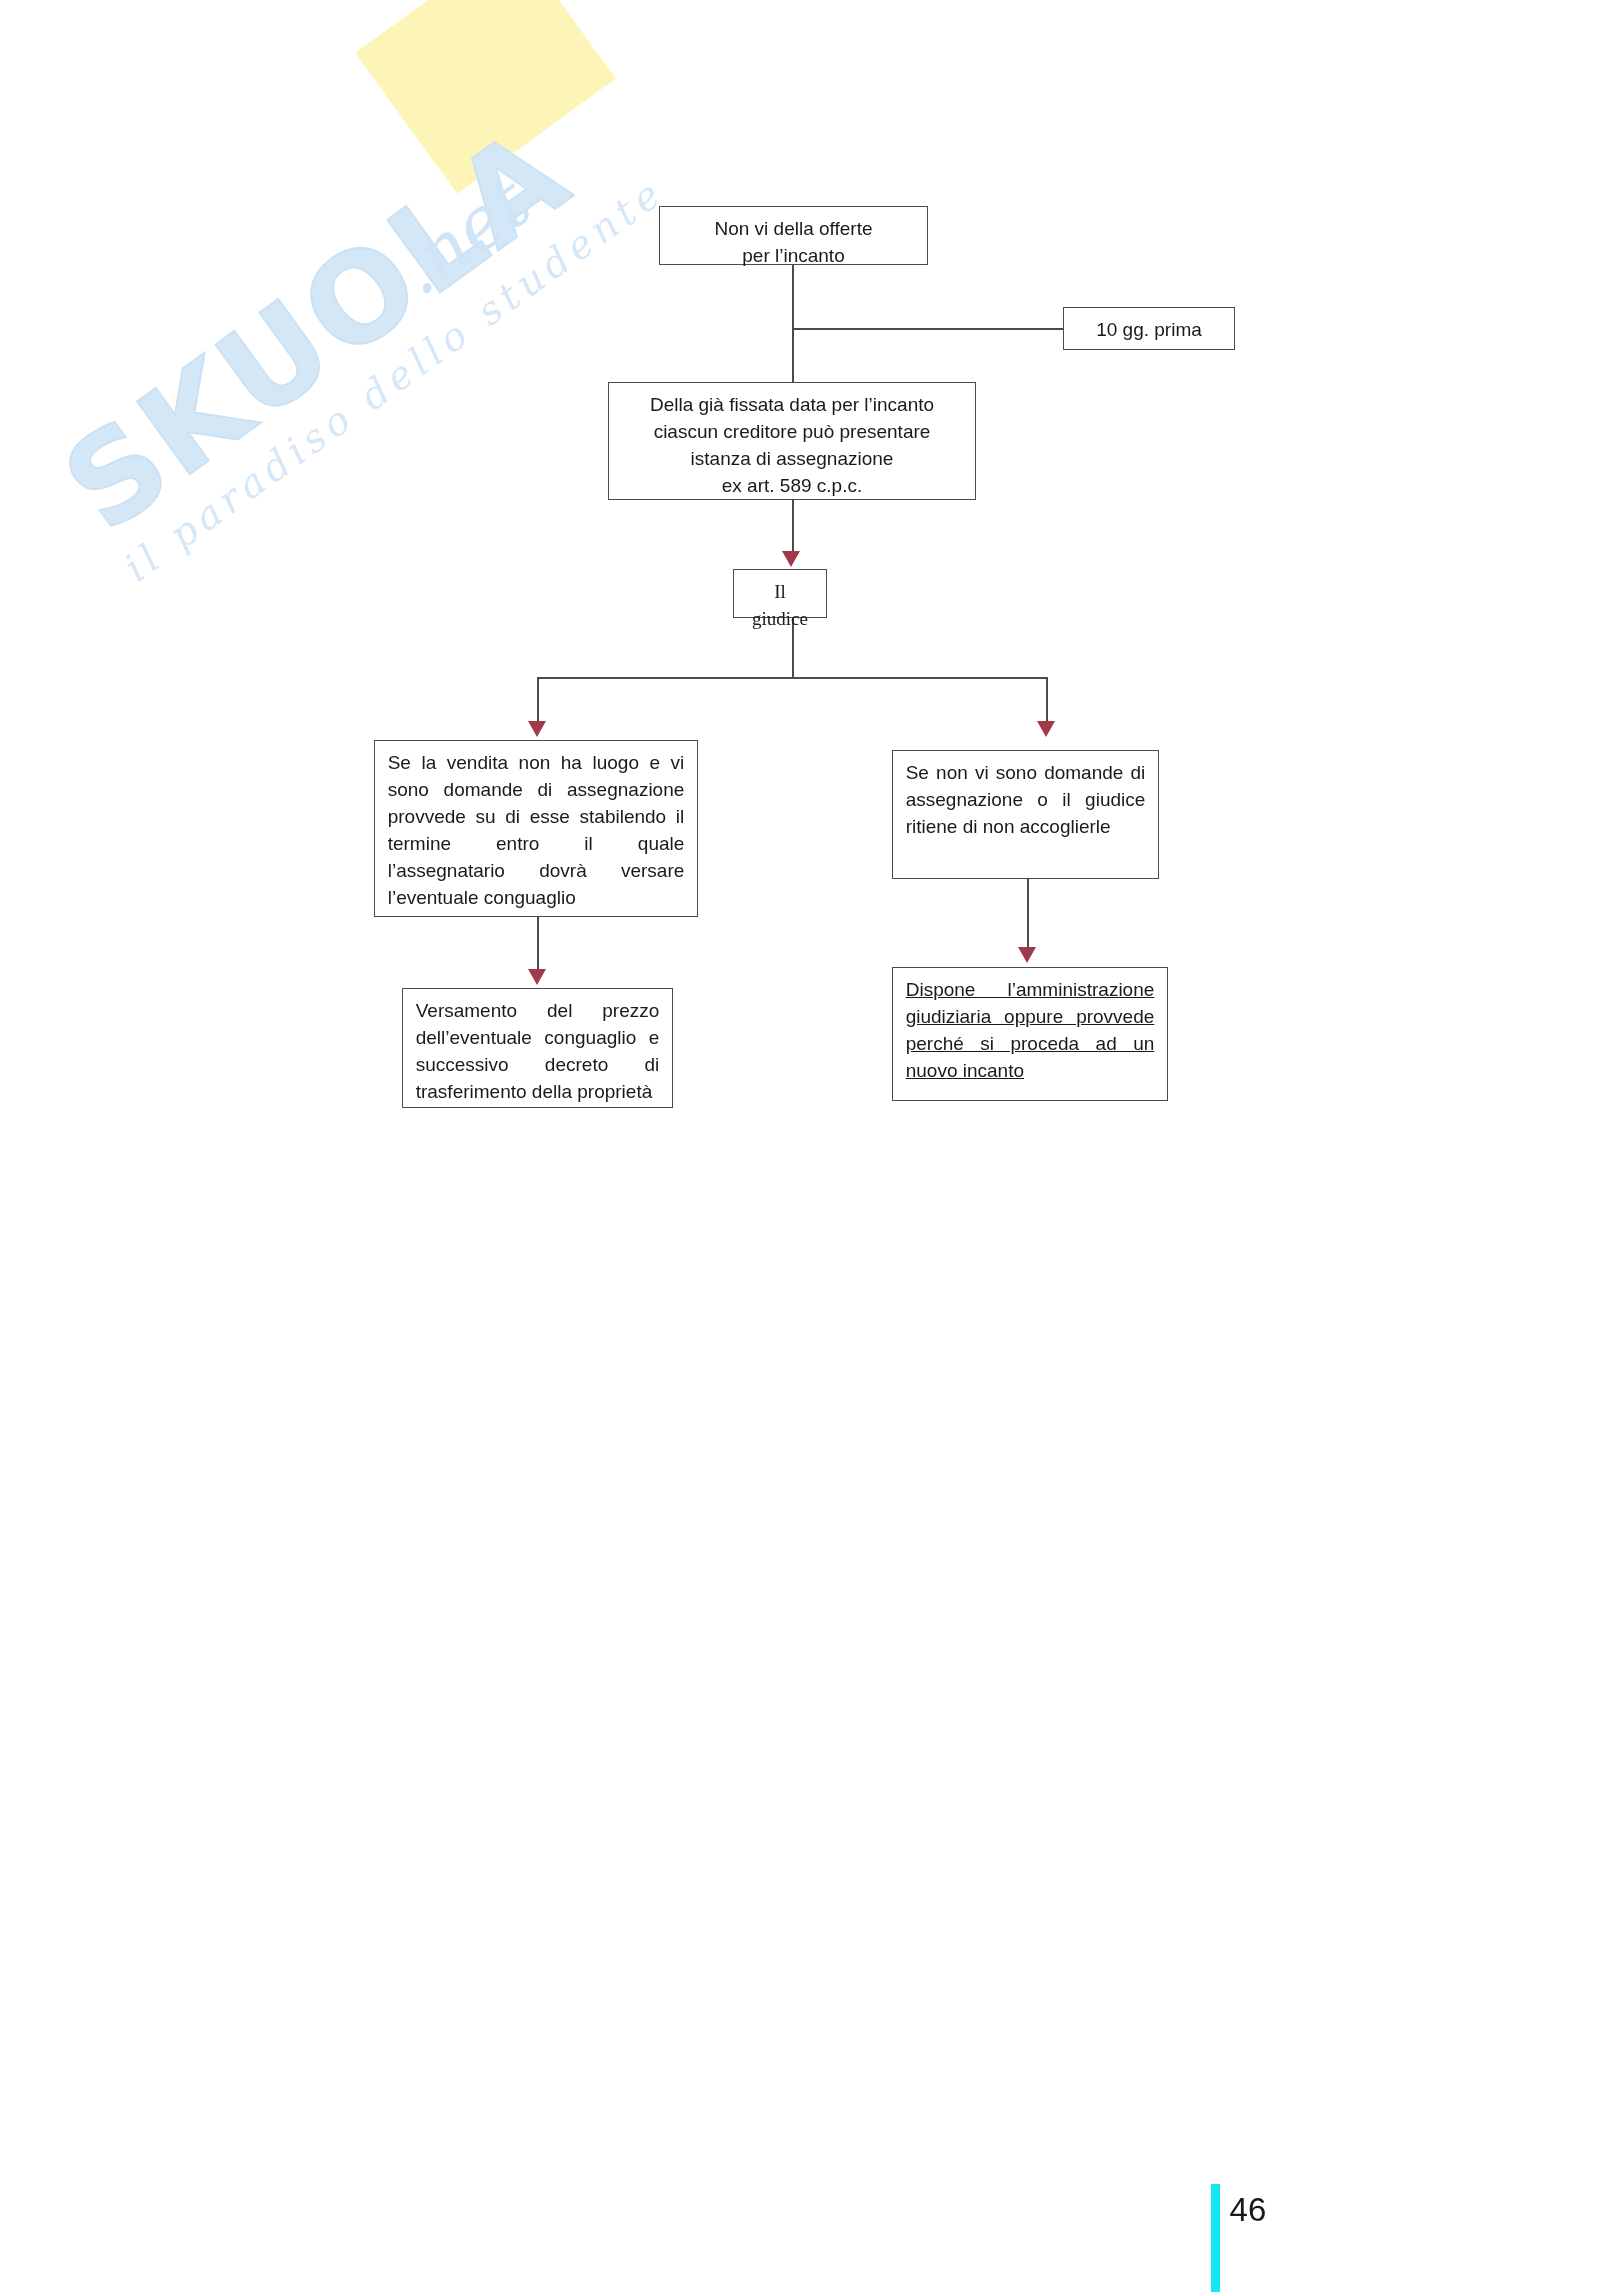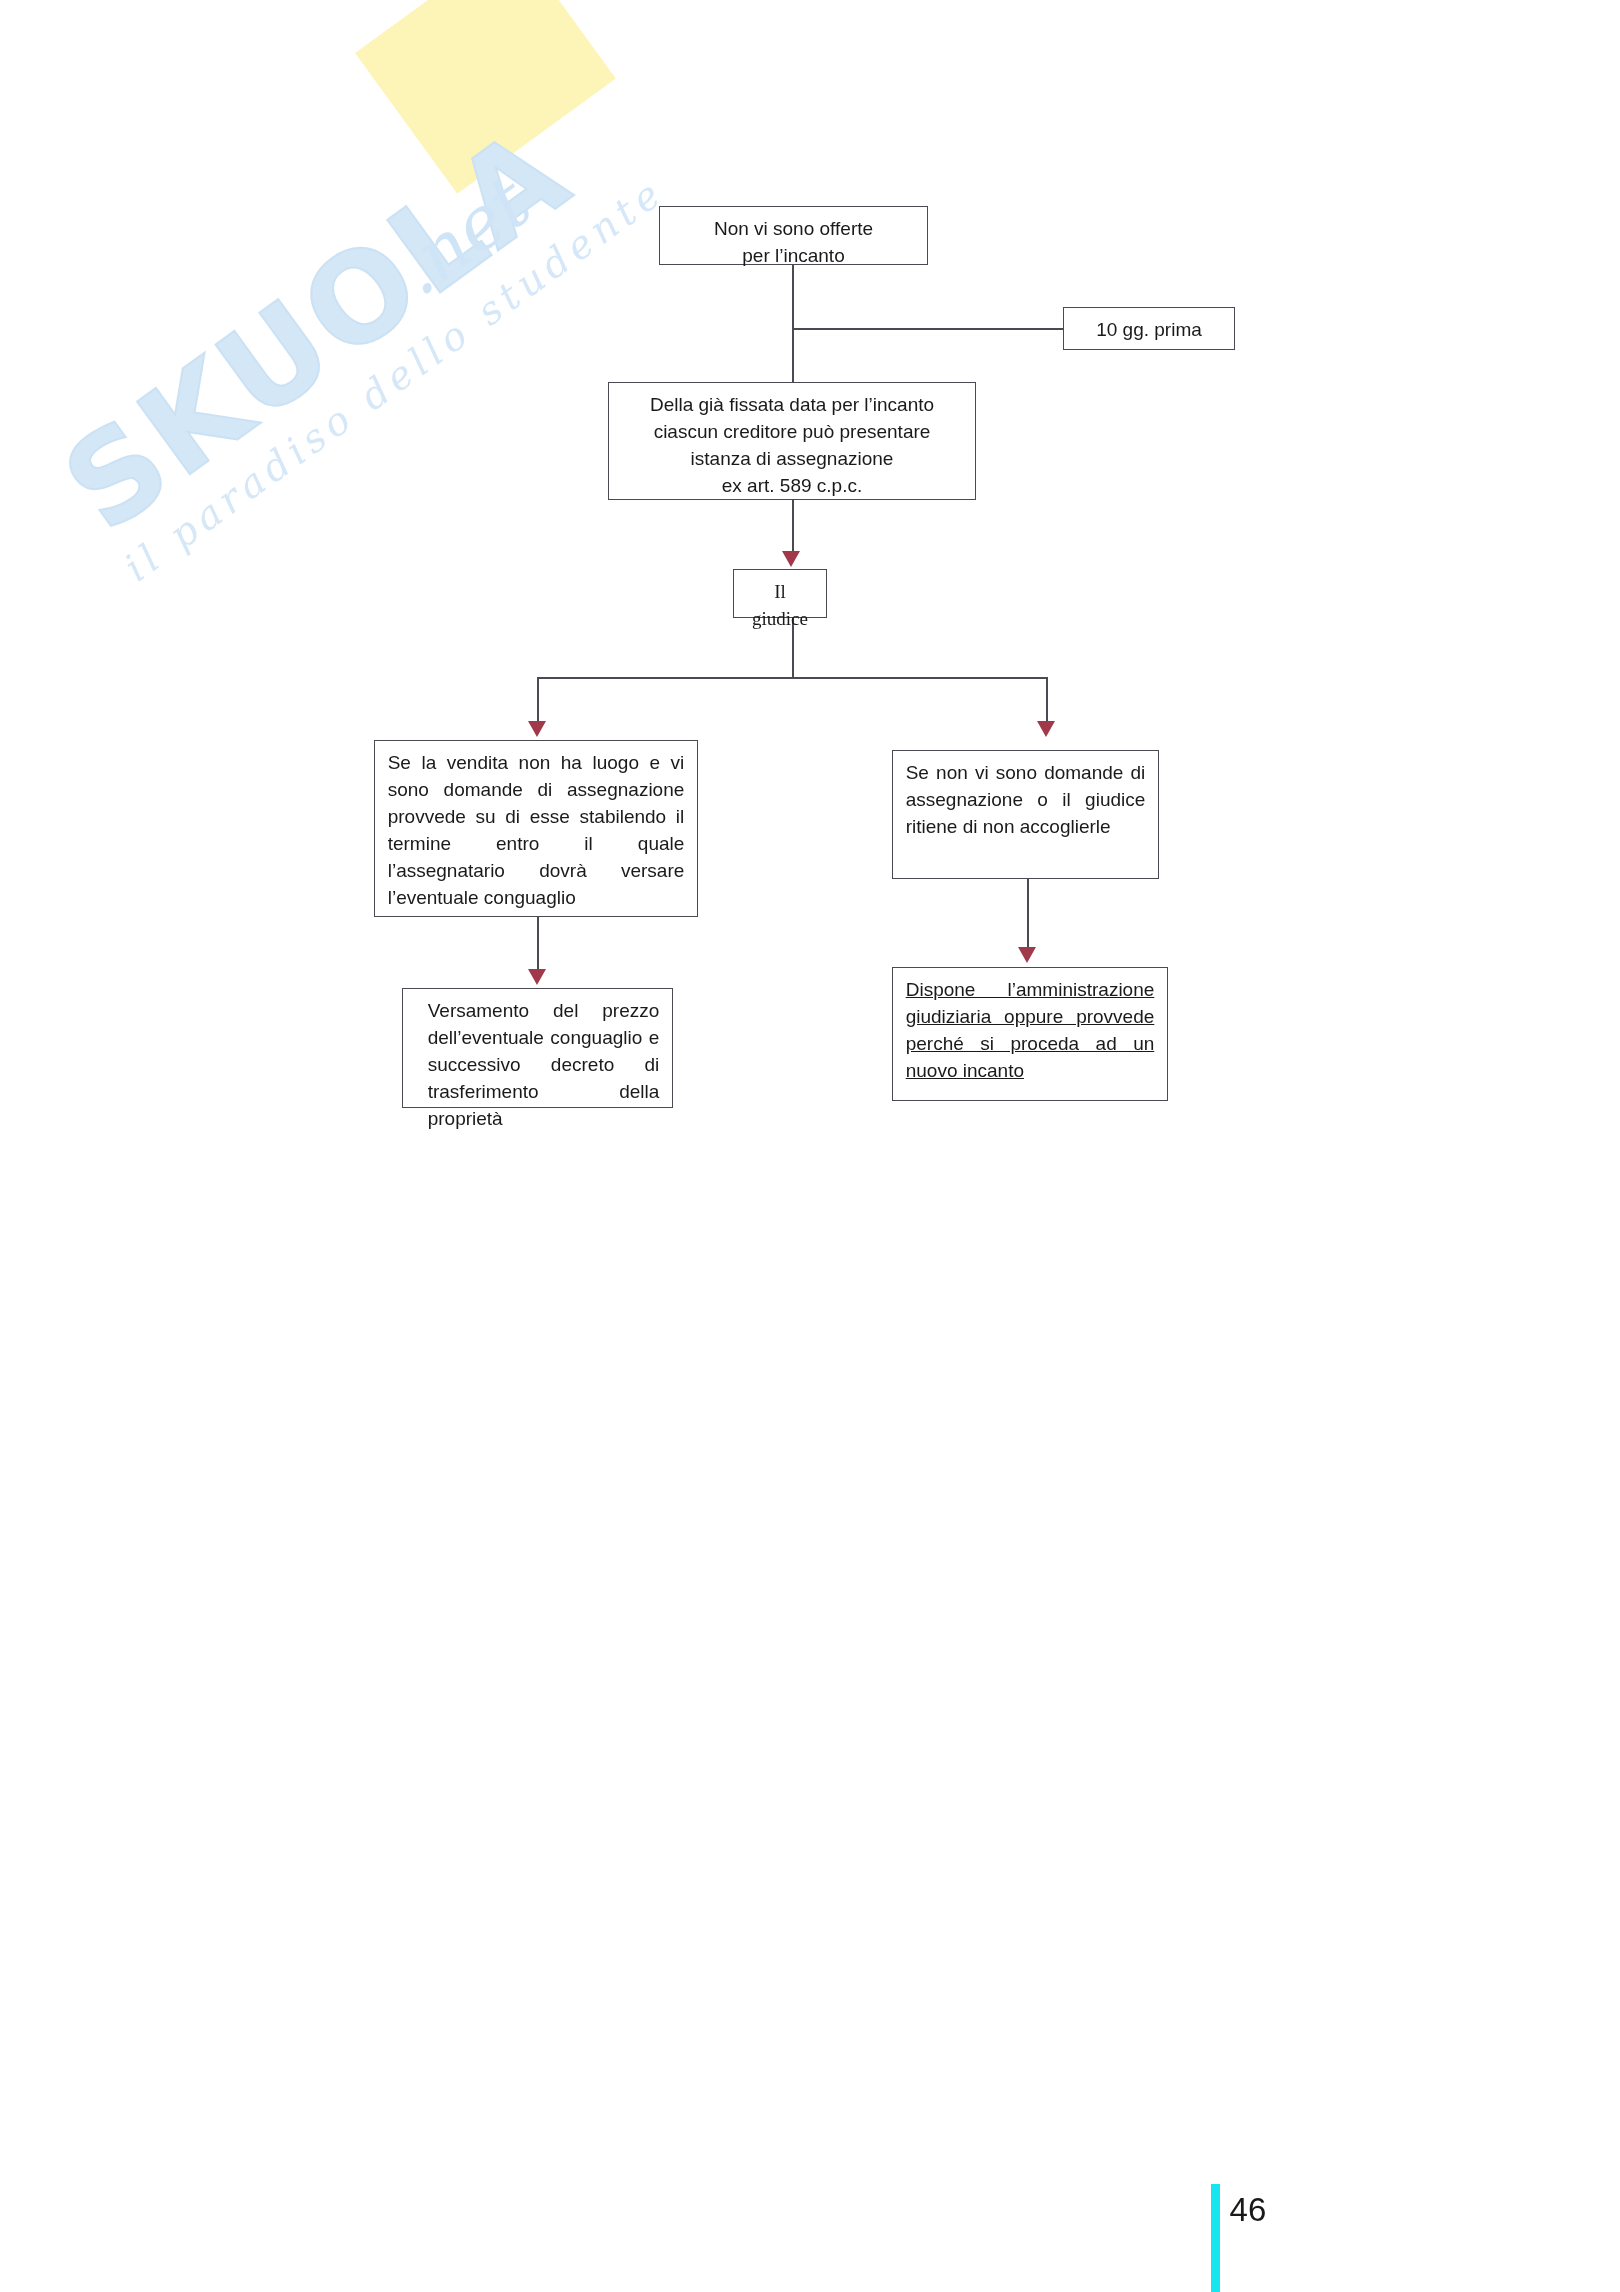--- a/index.html
+++ b/index.html
@@ -151,21 +151,21 @@
   <div id="watermark">
     <div class="wm-highlight"></div>
     <div class="wm-brand">SKUOLA</div>
     <div class="wm-net">.net</div>
     <div class="wm-tag">il paradiso dello studente</div>
   </div>
 
   <div id="chart">
 
     <div class="node center" style="left:659px; top:206px; width:269px; height:59px;">
-      <span class="txt">Non vi sono offerte
+      <span class="txt">Non vi della offerte
 per l’incanto</span>
     </div>
 
     <div class="vline" style="left:792px; top:265px; height:118px;"></div>
 
     <div class="hline" style="left:792px; top:328px; width:272px;"></div>
 
     <div class="node center" style="left:1063px; top:307px; width:172px; height:43px;">
       <span class="txt">10 gg. prima</span>
     </div>
@@ -198,21 +198,21 @@
     <div class="node just" style="left:374px; top:740px; width:324px; height:177px;">
       <span class="txt">Se la vendita non ha luogo e vi sono domande di assegnazione provvede su di esse stabilendo il termine entro il quale l’assegnatario dovrà versare l’eventuale conguaglio</span>
     </div>
 
     <div class="vline" style="left:537px; top:917px; height:61px;"></div>
     <div class="arrow" style="left:528px; top:969px; border-top:16.7px solid #a0394a;"></div>
 
     <div class="vline" style="left:1027px; top:879px; height:75px;"></div>
     <div class="arrow" style="left:1018px; top:947px; border-top:16.7px solid #a0394a;"></div>
 
-    <div class="node just" style="left:402px; top:988px; width:271px; height:120px;padding-left:12px;">
+    <div class="node just" style="left:402px; top:988px; width:271px; height:120px;">
       <span class="txt">Versamento del prezzo dell’eventuale conguaglio e successivo decreto di trasferimento della proprietà</span>
     </div>
 
     <div class="node just" style="left:892px; top:967px; width:276px; height:134px;text-decoration:underline;">
       <span class="txt">Dispone l’amministrazione giudiziaria oppure provvede perché si proceda ad un nuovo incanto</span>
     </div>
 
   </div>
 
   <div id="footer">

